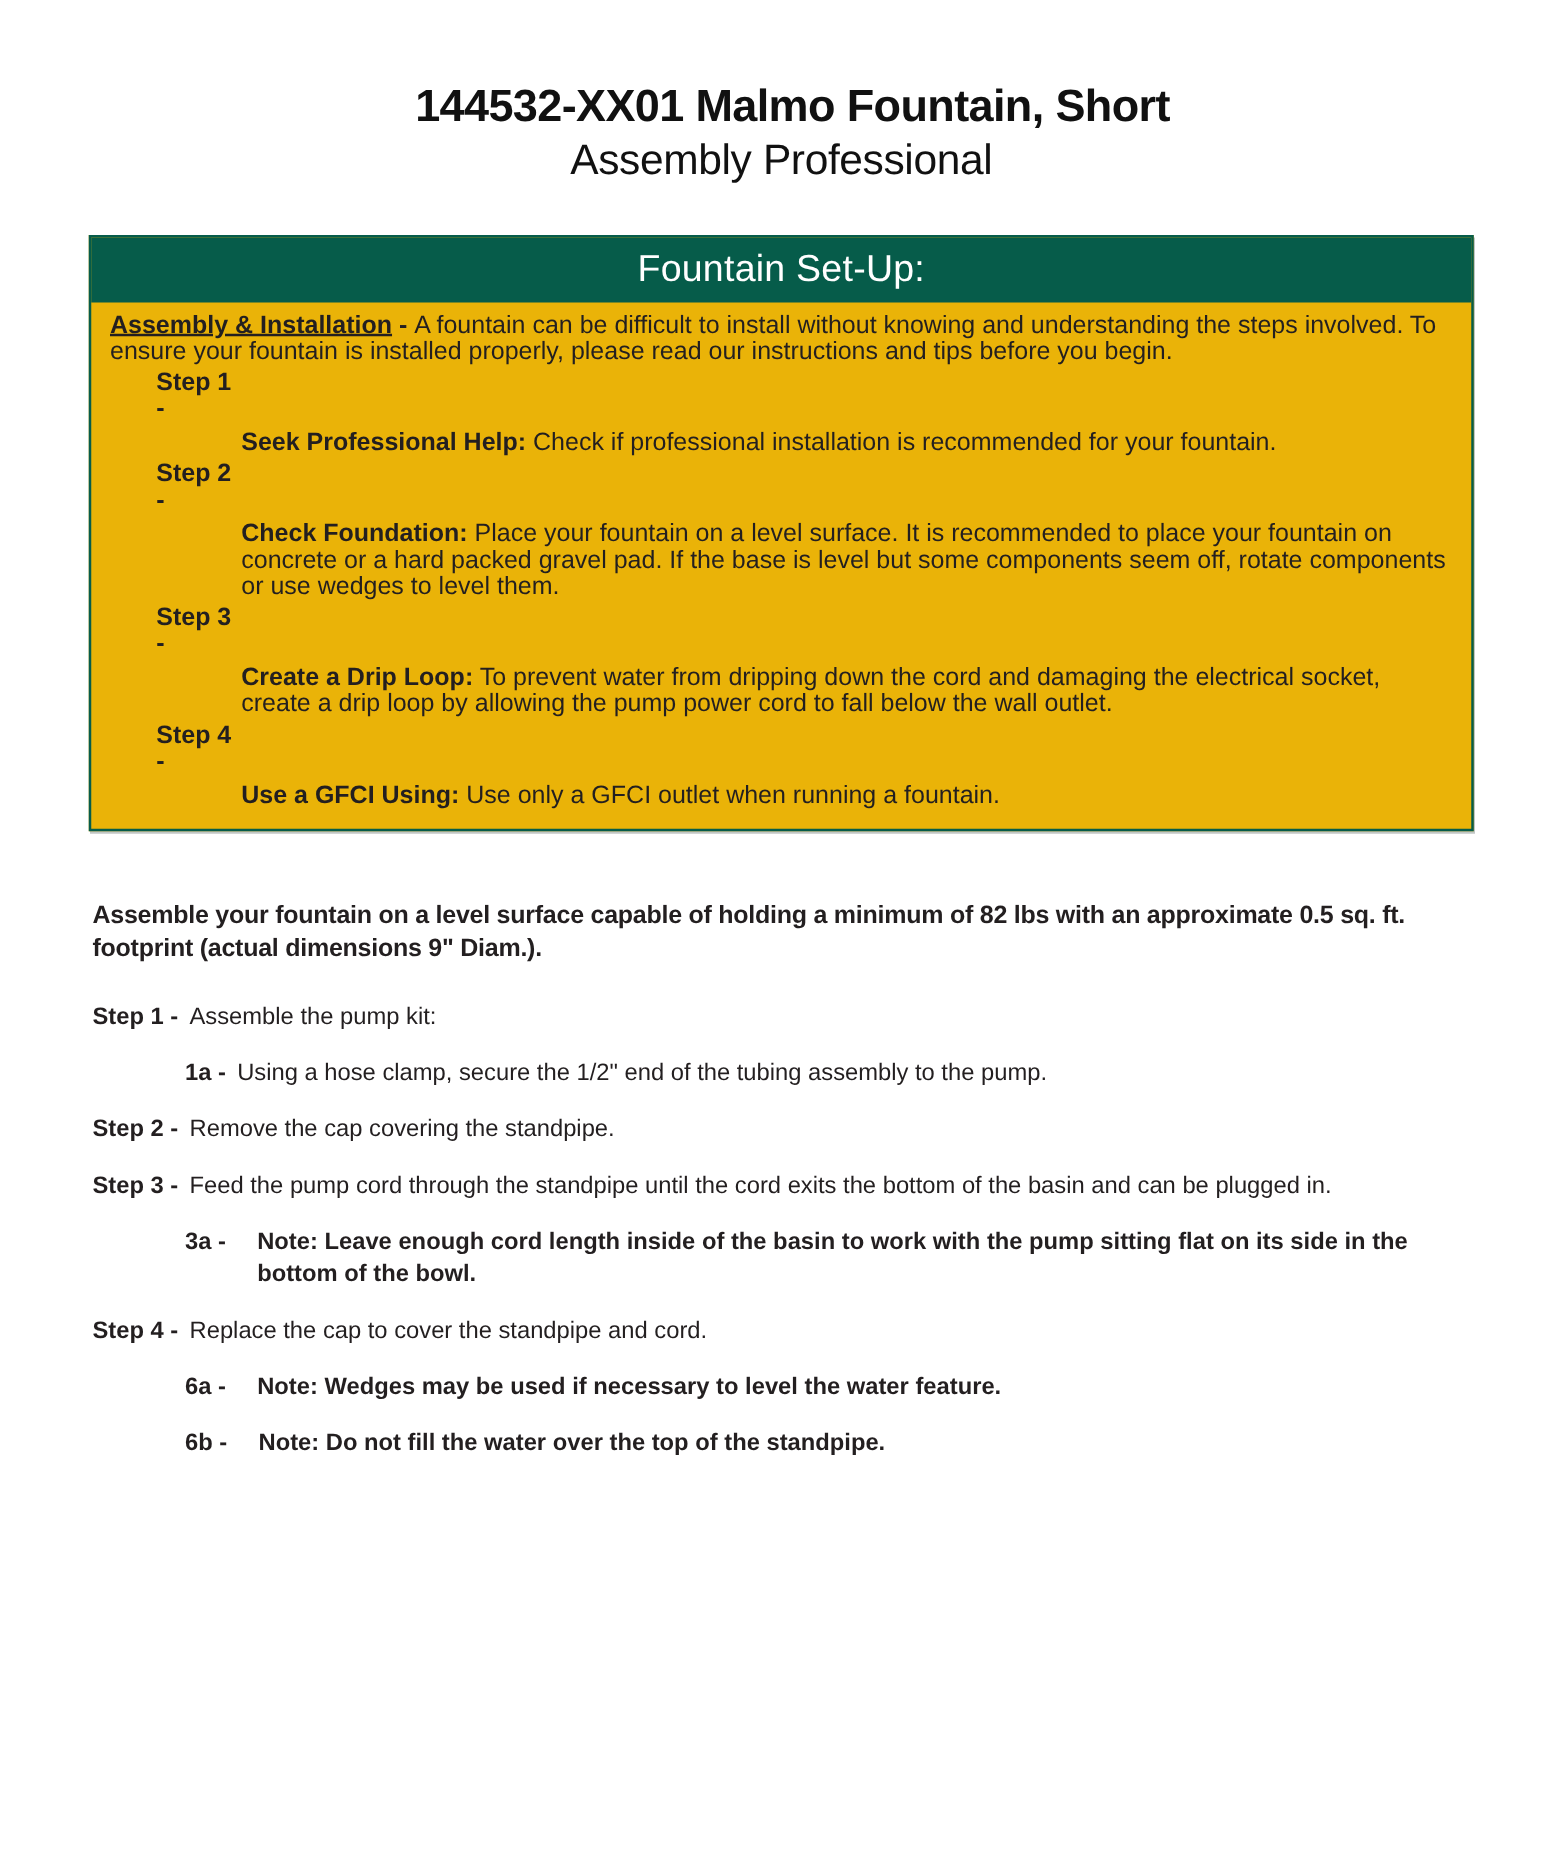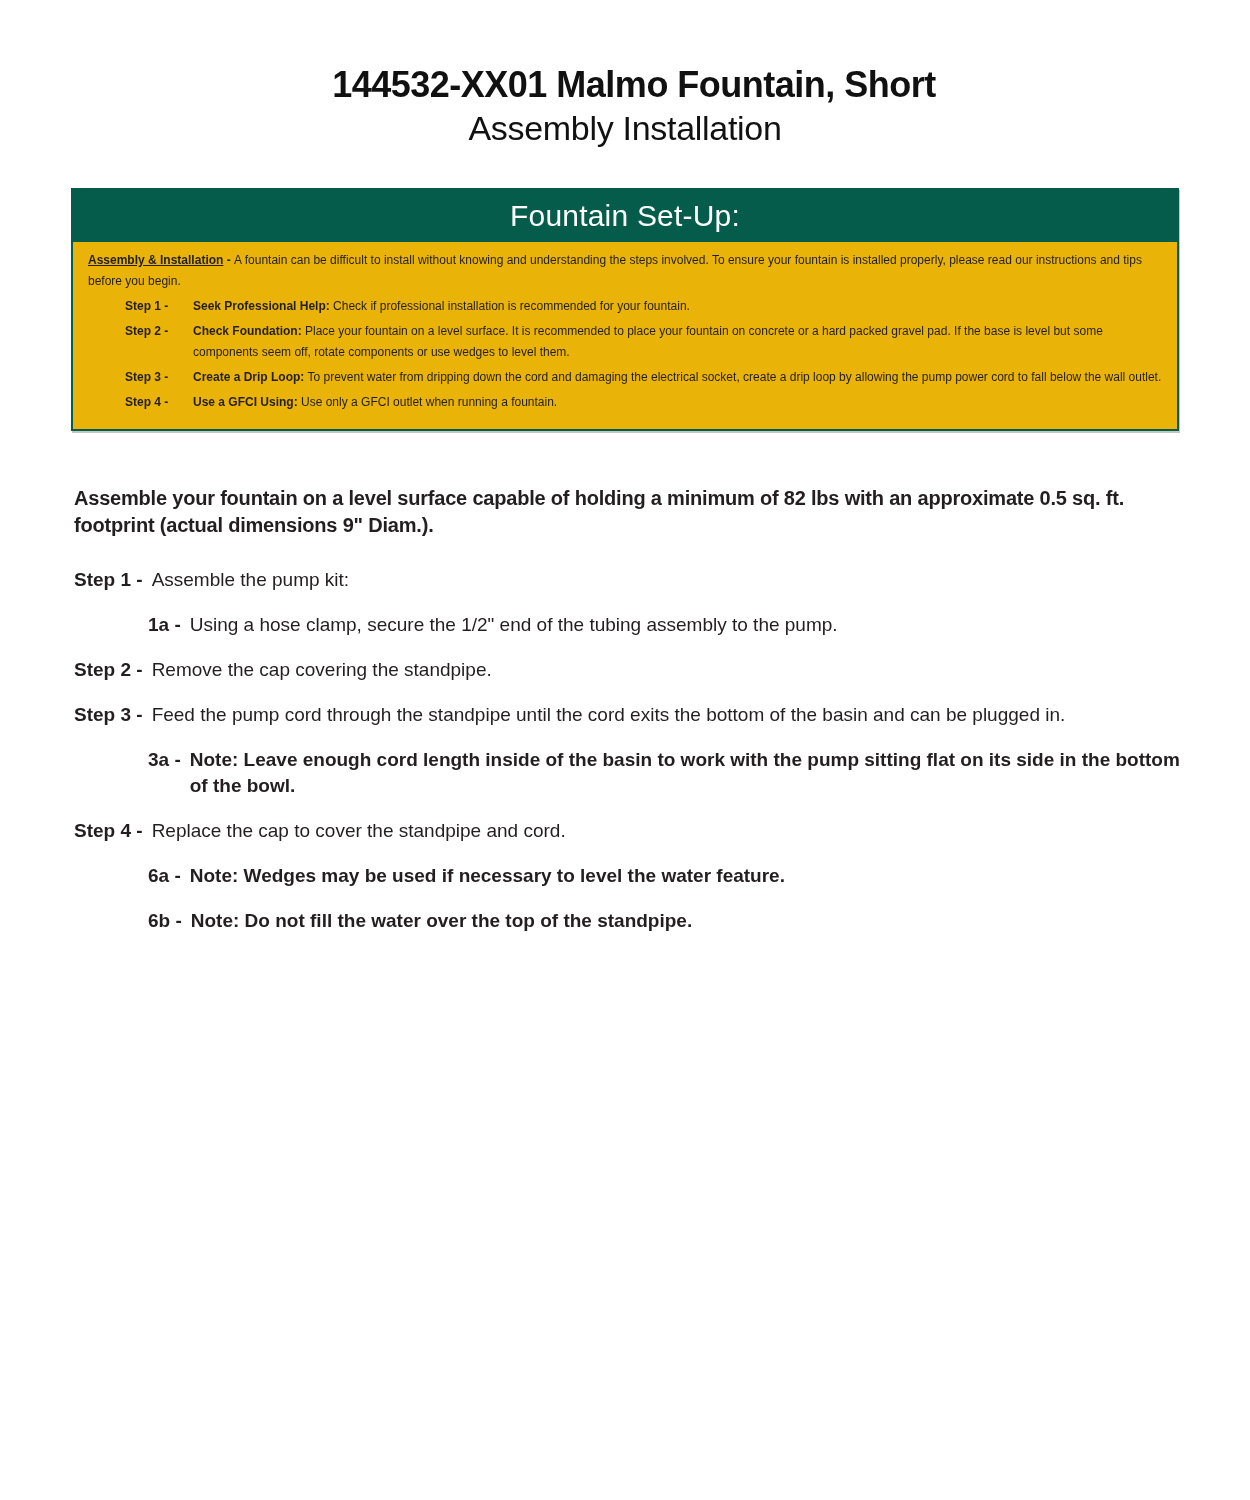--- a/index.html
+++ b/index.html
@@ -29,50 +29,50 @@
     border:2px solid var(--green);
     box-shadow:1px 2px 0 rgba(120,130,128,0.45);
     background:#eab308;
   }
   .setup-header{
     background:var(--green);color:#ffffff;text-align:center;
     font-size:30px;height:52px;line-height:52px;font-weight:normal;
     letter-spacing:0.2px;
   }
   .setup-body{
-    padding:8px 15px 16px;font-size:12px;line-height:21px;
+    padding:8px 15px 16px;font-size:20px;line-height:21px;
   }
   .setup-intro{margin:0;}
   .setup-intro .lead{font-weight:bold;text-decoration:underline;}
   .setup-intro .sep{font-weight:bold;}
   .box-step{display:flex;margin-top:4px;}
   .bs-label{font-weight:bold;margin-left:37px;width:68px;flex:none;}
-  .bs-text{flex:1;}
+  .bs-text{flex:1;margin-top:48px;}
   .bs-text b{font-weight:bold;}
   
   .assembly{margin:0 70px 0 74px;}
   .assembly-intro{
     font-weight:bold;font-size:20px;line-height:27px;margin:54px 0 0;
     letter-spacing:-0.2px;
   }
   .step{display:flex;font-size:19px;line-height:26px;margin-top:19px;}
   .step.first{margin-top:28px;}
   .step.sub{margin-left:74px;justify-content:space-between;}
-  .step.note{font-weight:bold;}
+  .step.note{font-weight:bold;gap:16px;}
   .st-label{font-weight:bold;flex:none;margin-right:9px;white-space:nowrap;}
   .st-text{flex:1;}
 </style>
 </head>
 <body>
 
 <div class="page">
 
   <header class="doc-title">
     <h1>144532-XX01 Malmo Fountain, Short</h1>
-    <h2>Assembly Installation</h2>
+    <h2>Assembly Professional</h2>
   </header>
 
   <section class="setup-box">
     <div class="setup-header">Fountain Set-Up:</div>
     <div class="setup-body">
       <p class="setup-intro"><span class="lead">Assembly &amp; Installation</span><span class="sep"> - </span><span>A fountain can be difficult to install without knowing and understanding the steps involved. To ensure your fountain is installed properly, please read our instructions and tips before you begin.</span></p>
 
       <div class="box-step">
         <span class="bs-label">Step 1 -</span>
         <span class="bs-text"><b>Seek Professional Help:</b><span> Check if professional installation is recommended for your fountain.</span></span>

